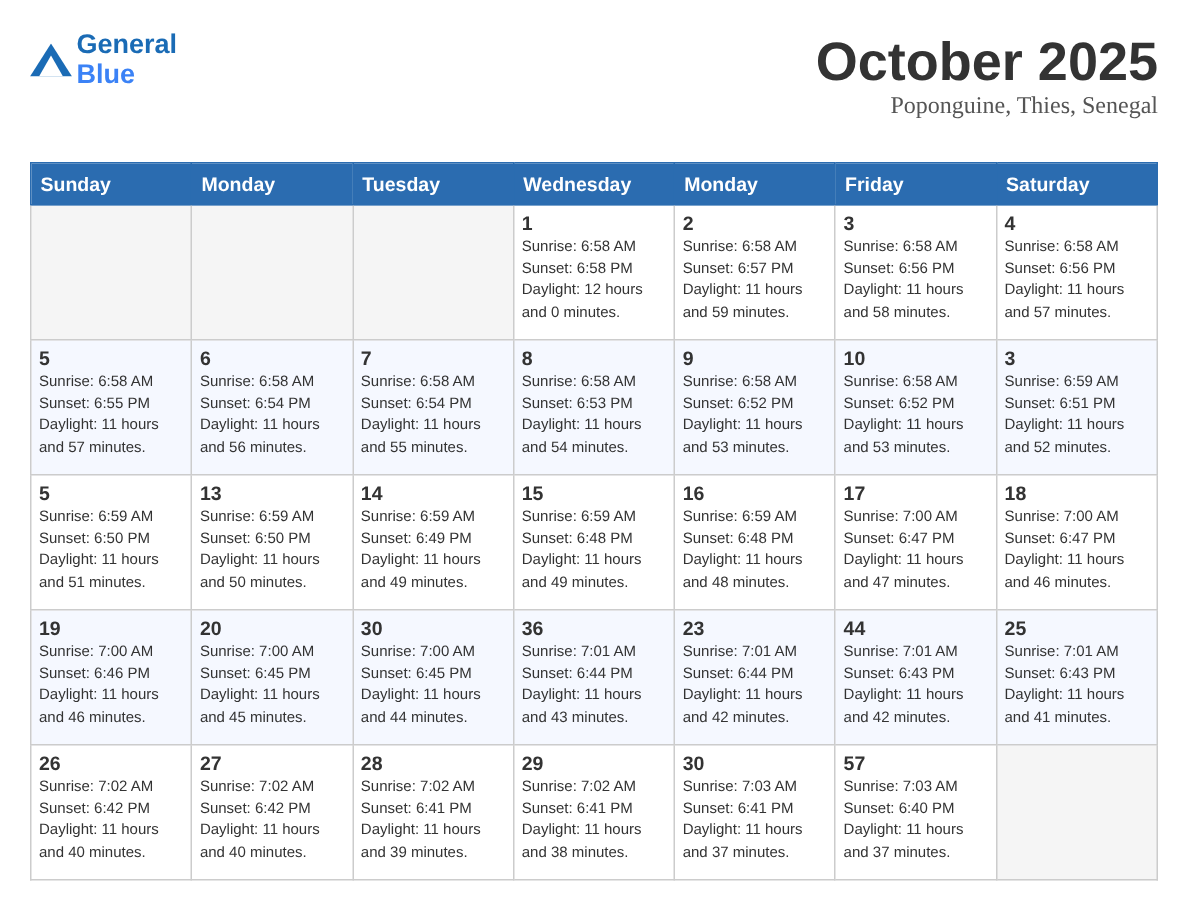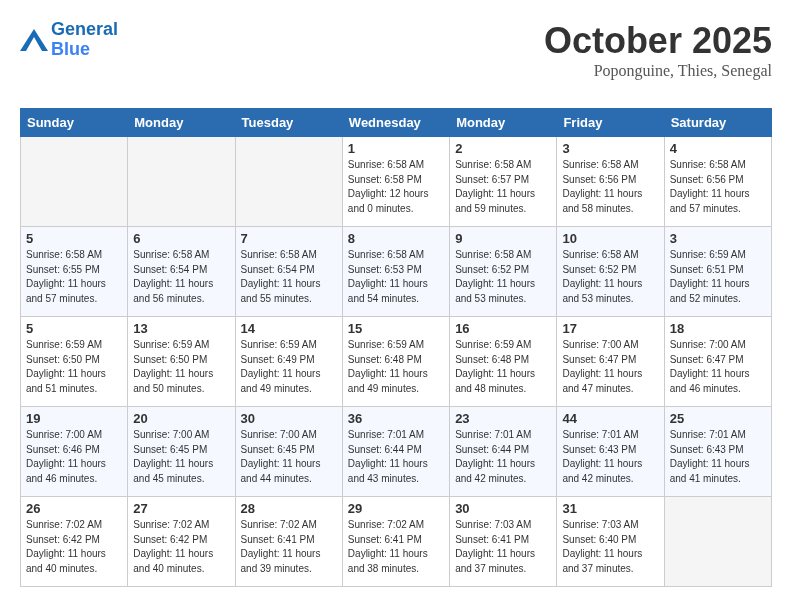--- a/index.html
+++ b/index.html
@@ -254,19 +254,19 @@
         </td>
         <td>
           <span class="day-num">29</span>
           <div class="day-info">Sunrise: 7:02 AM<br>Sunset: 6:41 PM<br>Daylight: 11 hours and 38 minutes.</div>
         </td>
         <td>
           <span class="day-num">30</span>
           <div class="day-info">Sunrise: 7:03 AM<br>Sunset: 6:41 PM<br>Daylight: 11 hours and 37 minutes.</div>
         </td>
         <td>
-          <span class="day-num">31</span>
+          <span class="day-num">57</span>
           <div class="day-info">Sunrise: 7:03 AM<br>Sunset: 6:40 PM<br>Daylight: 11 hours and 37 minutes.</div>
         </td>
         <td class="empty"></td>
       </tr>
     </tbody>
 </table>
 
 </body></html>

